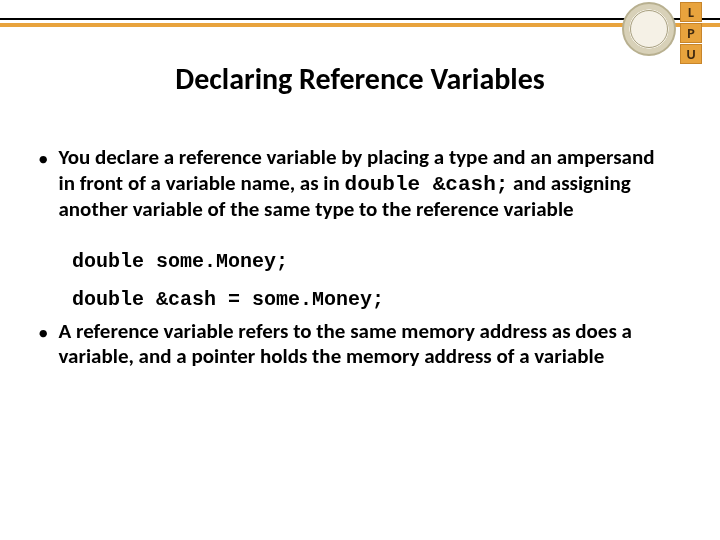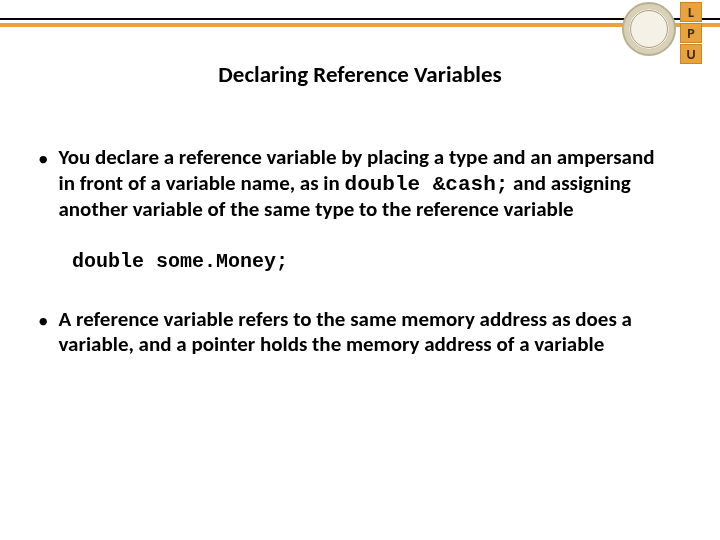--- a/index.html
+++ b/index.html
@@ -67,21 +67,21 @@
     align-items: center;
     justify-content: center;
     border: 1px solid #c8852a;
   }
   .title {
     position: absolute;
     top: 60px;
     left: 0;
     right: 0;
     text-align: center;
-    font-size: 23px;
+    font-size: 30px;
     font-weight: bold;
     color: #000;
   }
   .content {
     position: absolute;
     top: 145px;
     left: 38px;
     right: 48px;
   }
   .bullet {
@@ -102,21 +102,20 @@
     font-family: "Courier New", monospace;
     font-weight: bold;
     text-align: right;
   }
   .code-block {
     font-family: "Courier New", monospace;
     font-weight: bold;
     font-size: 20px;
     margin-left: 34px;
     margin-top: 8px;
-    margin-bottom: 26px;
     line-height: 1.9;
   }
 </style>
 </head>
 <body>
 
 <div class="top-line"></div>
 <div class="orange-line"></div>
 
 <div class="logo-group">
@@ -134,20 +133,21 @@
 
   <div class="bullet">
     <div class="dot">•</div>
     <div class="body">
       <span>You declare a reference variable by placing a type and an ampersand in front of a variable name, as in </span><span class="mono">double &amp;cash;</span><span> and assigning another variable of the same type to the reference variable</span>
     </div>
   </div>
 
   <div class="code-block">
     <div>double some.Money;</div>
+    <div>double &amp;cash = some.Money;</div>
   </div>
 
   <div class="bullet">
     <div class="dot">•</div>
     <div class="body">
       <span>A reference variable refers to the same memory address as does a variable, and a pointer holds the memory address of a variable</span>
     </div>
   </div>
 
 </div>

